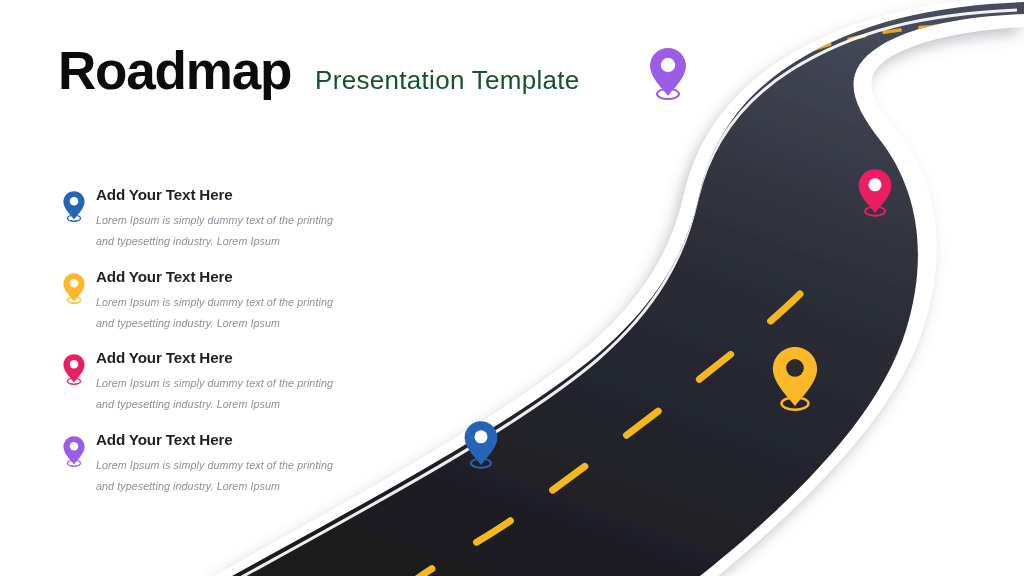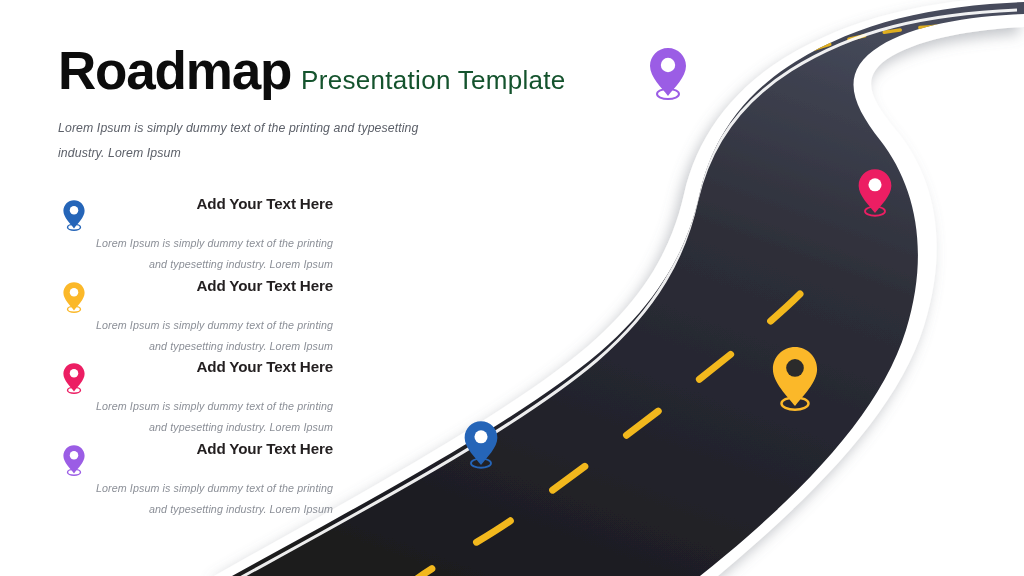--- a/index.html
+++ b/index.html
@@ -13,21 +13,21 @@
   
   #road-art {
     position:absolute;
     top:0; left:0;
     width:1024px; height:576px;
     pointer-events:none;
   }
 
   
   .header { position:absolute; left:58px; top:44px; width:620px; }
-  .title-row { display:flex; align-items:baseline; gap:10px; }
+  .title-row { display:flex; align-items:baseline; gap:24px; }
   .title-main {
     font-size:53px;
     font-weight:bold;
     color:#0c0c0c;
     letter-spacing:-1.2px;
     line-height:1;
   }
   .title-sub {
     font-size:26px;
     font-weight:normal;
@@ -39,21 +39,21 @@
     margin-top:19px;
     font-size:12.3px;
     font-style:italic;
     color:#5c6069;
     line-height:2.05;
     letter-spacing:0.1px;
     max-width:400px;
   }
 
   
-  .legend { position:absolute; left:52px; top:192px; width:330px;text-align:right; }
+  .legend { position:absolute; left:52px; top:183px; width:330px; }
   .legend-item {
     display:flex;
     align-items:flex-start;
     height:81.5px;
   }
   .legend-pin {
     width:44px;
     min-width:44px;
     padding-top:7px;
     display:flex;
@@ -61,21 +61,21 @@
   }
   .legend-body { padding-top:3px; }
   .legend-title {
     font-size:15.2px;
     font-weight:bold;
     color:#231f20;
     letter-spacing:-0.15px;
     line-height:1.2;
   }
   .legend-desc {
-    margin-top:20px;
+    margin-top:6px;
     font-size:10.7px;
     font-style:italic;
     color:#8b8f97;
     line-height:1.95;
     letter-spacing:0.1px;
   }
 </style>
 </head>
 <body>
 
@@ -187,24 +187,20 @@
     </svg>
   </div>
 
 </div>
 
 <div class="header">
   <div class="title-row">
     <span class="title-main">Roadmap</span>
     <span class="title-sub">Presentation Template</span>
   </div>
-  <div class="header-desc">
-    <div>Lorem Ipsum is simply dummy text of the printing and typesetting</div>
-    <div>industry. Lorem Ipsum</div>
-  </div>
 </div>
 
 <div class="legend">
 
   <div class="legend-item">
     <div class="legend-pin">
       <svg viewBox="0 0 44 56" width="26" height="33">
         <ellipse cx="22" cy="48" rx="11" ry="5" fill="none" stroke="#2565b8" stroke-width="2.4"></ellipse>
         <path d="M22 2 C12 2 4 10 4 20 C4 31 16 42 22 50 C28 42 40 31 40 20 C40 10 32 2 22 2 Z" fill="#2565b8"></path>
         <circle cx="22" cy="19" r="7.2" fill="#ffffff"></circle>

